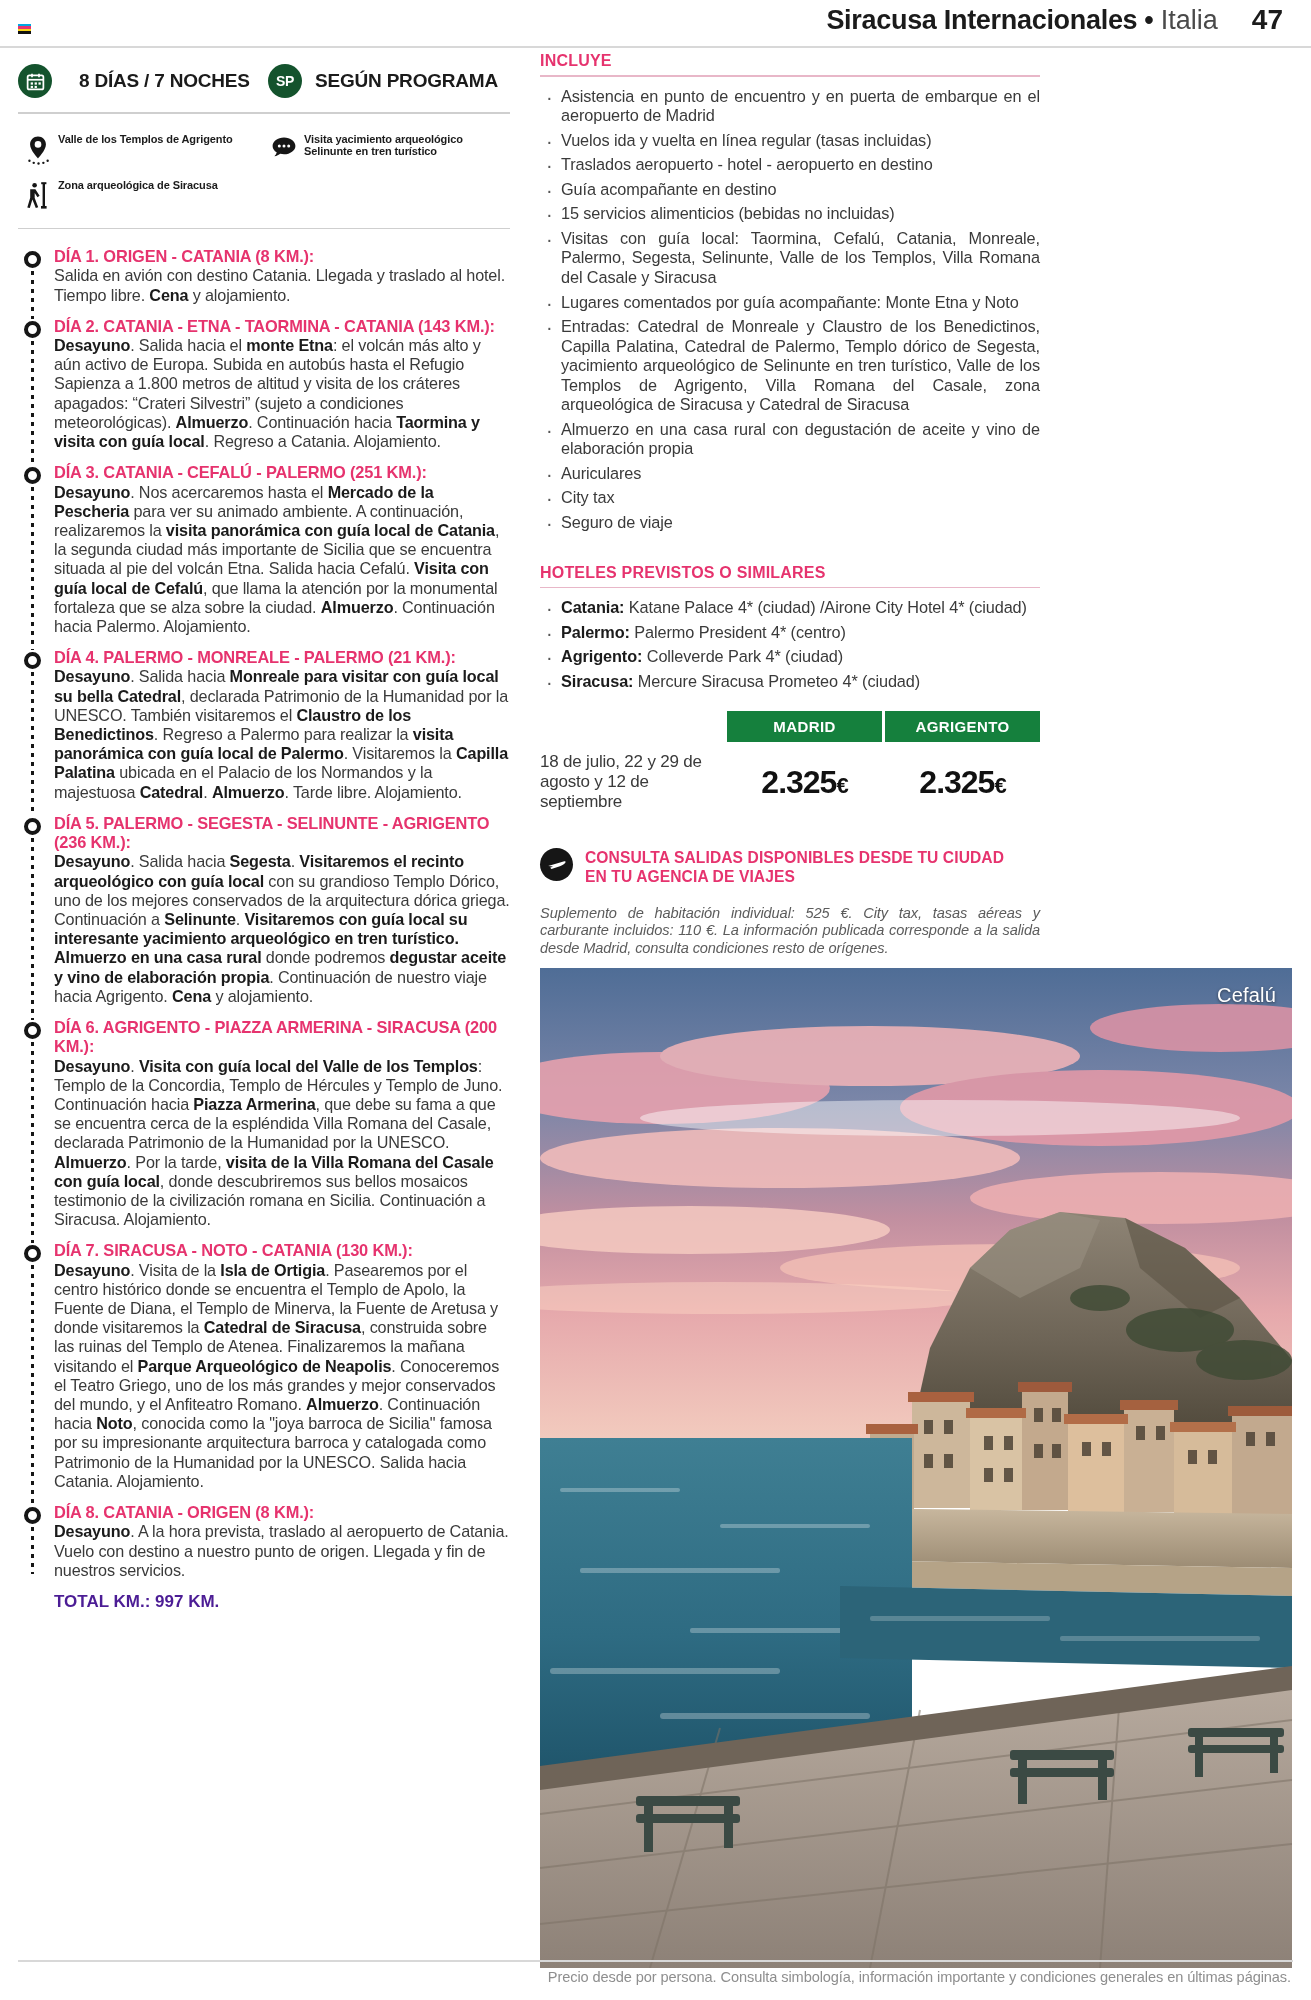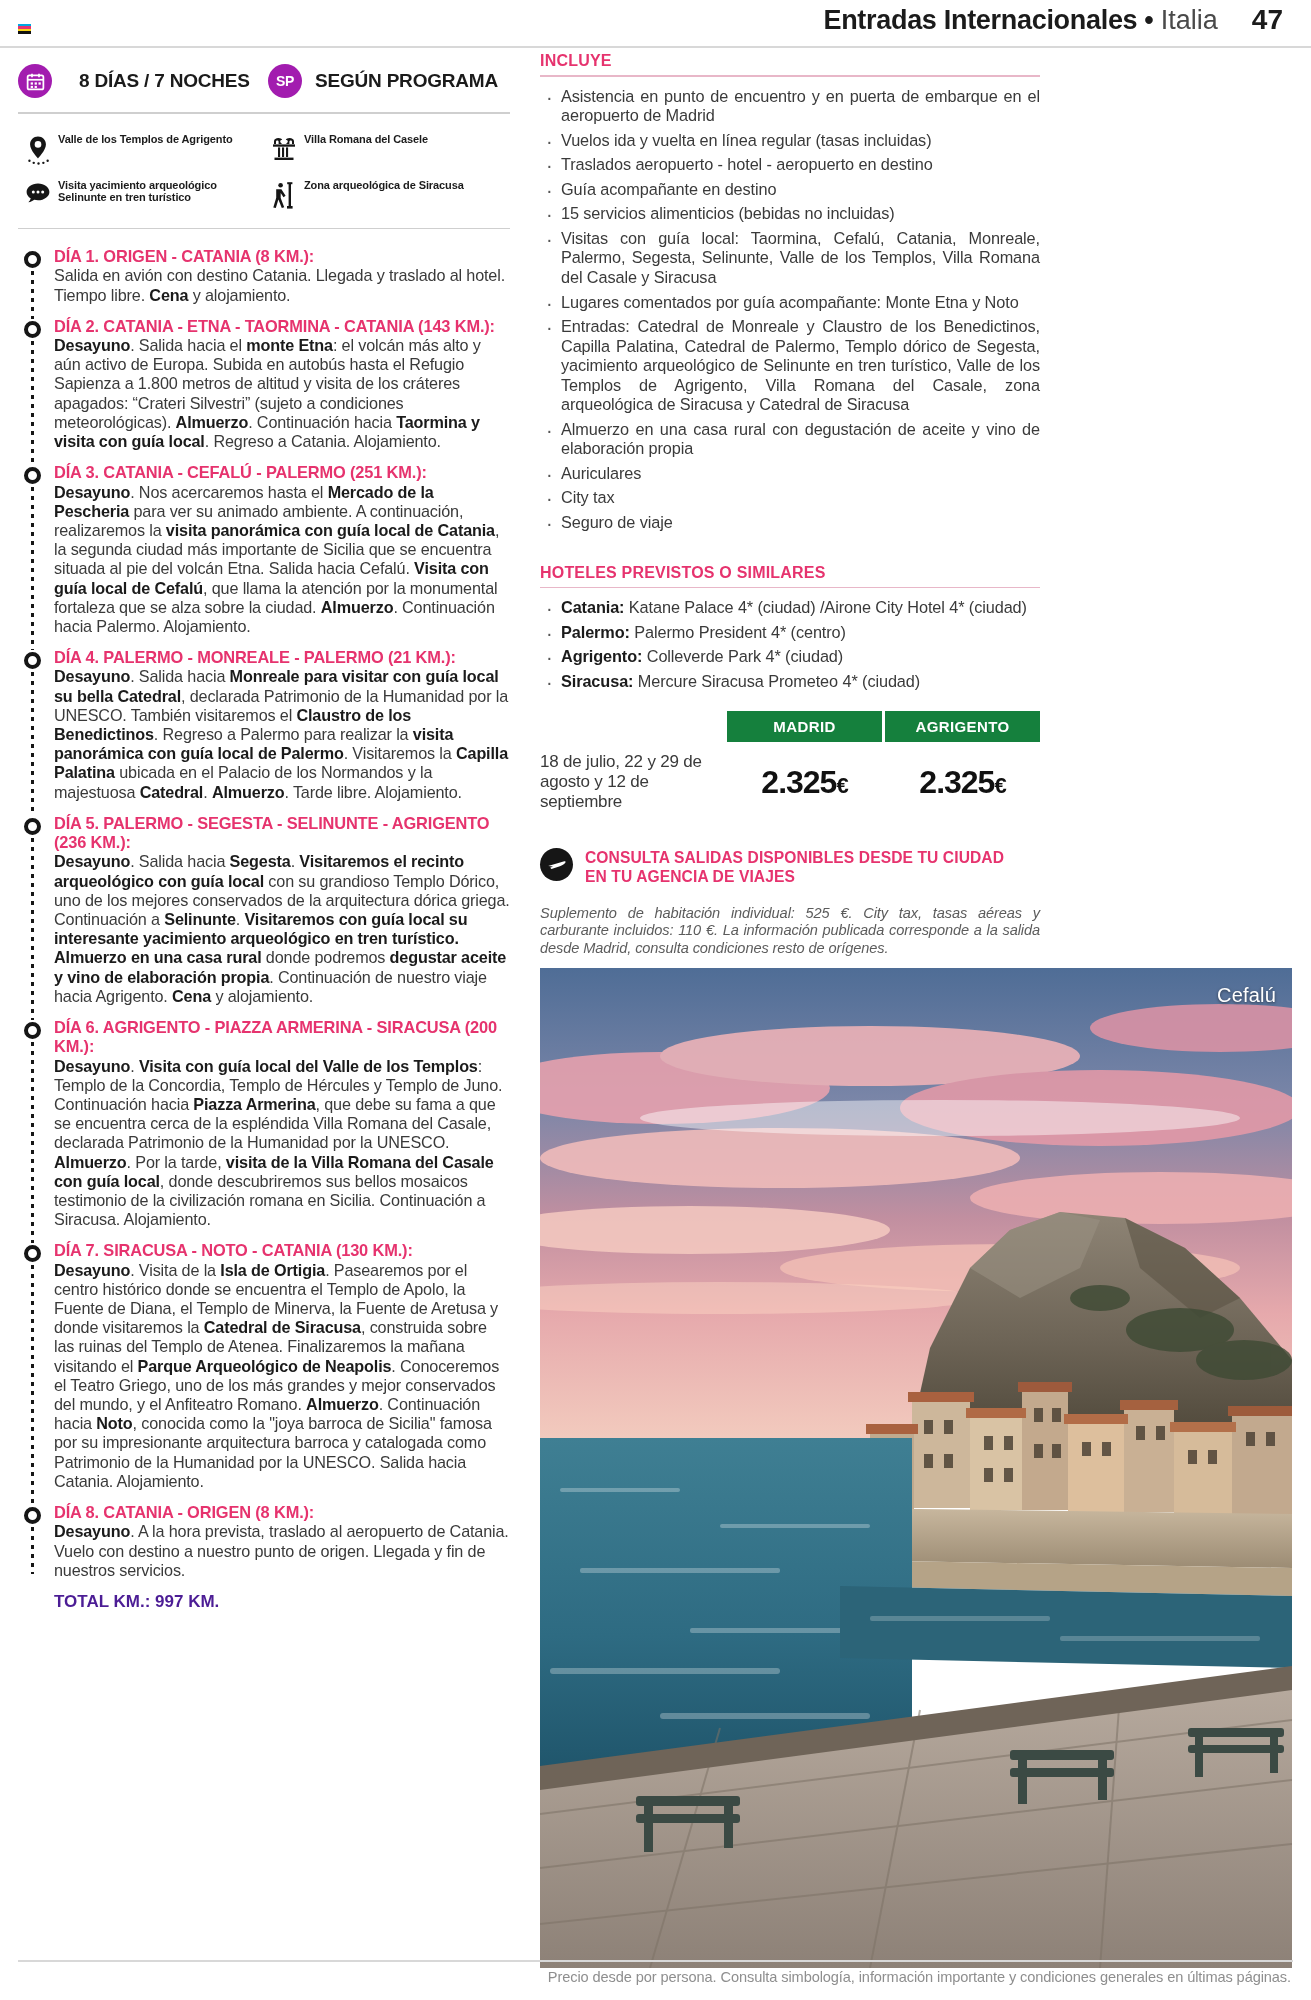--- a/index.html
+++ b/index.html
@@ -32,21 +32,21 @@
   
   .left-col  { position: absolute; left: 18px;  top: 52px;  width: 492px; }
   .right-col { position: absolute; left: 540px; top: 52px;  width: 500px; }
 
   
   .fact-row { display: flex; align-items: center; padding: 12px 0 14px 0; }
   .fact-item { display: flex; align-items: center; }
   .fact-item.first { width: 250px; gap: 14px; }
   .fact-icon {
     width: 34px; height: 34px; border-radius: 50%;
-    background: #a21caf; display: flex; align-items: center;
+    background: #14532d; display: flex; align-items: center;
     justify-content: center; flex: 0 0 34px; color: #fff;
   }
   .fact-label { font-size: 19px; font-weight: bold; color: #1b1b1b; margin-left: 13px; letter-spacing: -0.2px; }
   .thin-rule { height: 1.5px; background: #cfcfcf; width: 100%; }
 
   
   .hl-grid { display: flex; flex-wrap: wrap; padding: 12px 0 10px 0; }
   .hl-item { width: 50%; display: flex; align-items: flex-start; padding: 7px 4px 7px 0; }
   .hl-ic { width: 40px; flex: 0 0 40px; display: flex; justify-content: center; align-items: flex-start; padding-top: 2px; }
   .hl-tx { font-size: 11px; font-weight: bold; color: #1b1b1b; line-height: 1.16; letter-spacing: -0.1px; }
@@ -130,21 +130,21 @@
 
   <div class="pageheader">
     <div class="colorbar">
       <i style="background:#00a7e1"></i>
       <i style="background:#e6336e"></i>
       <i style="background:#f7d417"></i>
       <i style="background:#111111"></i>
       <i style="background:#ffffff"></i>
     </div>
     <div class="header-inner">
-      <span class="hdr-bold">Entradas Internacionales</span>
+      <span class="hdr-bold">Siracusa Internacionales</span>
       <span class="hdr-dot">•</span>
       <span class="hdr-reg">Italia</span>
       <span class="hdr-page">47</span>
     </div>
     <div class="hdr-rule"></div>
   </div>
 
   <div class="left-col">
 
     <div class="fact-row">
@@ -180,34 +180,20 @@
             <path d="M12 1.5c-4.1 0-7.4 3.3-7.4 7.4 0 5.3 7.4 13 7.4 13s7.4-7.7 7.4-13c0-4.1-3.3-7.4-7.4-7.4z" fill="#161616"></path>
             <circle cx="12" cy="8.8" r="3.1" fill="#fff"></circle>
             <circle cx="4" cy="24" r="1.1" fill="#161616"></circle>
             <circle cx="8" cy="26" r="1.1" fill="#161616"></circle>
             <circle cx="12.5" cy="26.6" r="1.1" fill="#161616"></circle>
             <circle cx="17" cy="26" r="1.1" fill="#161616"></circle>
             <circle cx="21" cy="24" r="1.1" fill="#161616"></circle>
           </svg>
         </span>
         <span class="hl-tx">Valle de los Templos de Agrigento</span>
-      </div>
-      <div class="hl-item">
-        <span class="hl-ic">
-          <svg width="28" height="28" viewBox="0 0 28 28" fill="#161616">
-            <path d="M4 6.2c0-1.8 2-3.1 4.4-3.1 1.9 0 3.3.8 3.8 1.7-1.1.1-2 .8-2 1.8 0 .8.6 1.4 1.4 1.6v.9H8.6V6.9c0-.8-.6-1.3-1.3-1.3s-1.3.5-1.3 1.3v2.2H4V6.2z"></path>
-            <path d="M24 6.2c0-1.8-2-3.1-4.4-3.1-1.9 0-3.3.8-3.8 1.7 1.1.1 2 .8 2 1.8 0 .8-.6 1.4-1.4 1.6v.9h3V6.9c0-.8.6-1.3 1.3-1.3s1.3.5 1.3 1.3v2.2H24V6.2z"></path>
-            <rect x="3" y="9.4" width="22" height="2.3"></rect>
-            <rect x="8" y="12.4" width="2.1" height="9.6"></rect>
-            <rect x="12" y="12.4" width="2.1" height="9.6"></rect>
-            <rect x="16" y="12.4" width="2.1" height="9.6"></rect>
-            <rect x="4.5" y="22.6" width="19" height="2.4"></rect>
-          </svg>
-        </span>
-        <span class="hl-tx">Villa Romana del Casele</span>
       </div>
       <div class="hl-item">
         <span class="hl-ic">
           <svg width="26" height="24" viewBox="0 0 26 24" fill="#161616">
             <path d="M13 2.4C6.7 2.4 1.6 6.2 1.6 10.9c0 2.6 1.6 4.9 4.1 6.4-.3 1.5-1.1 2.9-2.3 4 2.4-.4 4.4-1.4 5.8-2.6 1.2.3 2.5.5 3.8.5 6.3 0 11.4-3.8 11.4-8.3S19.3 2.4 13 2.4z"></path>
             <circle cx="8.3" cy="10.9" r="1.5" fill="#fff"></circle>
             <circle cx="13" cy="10.9" r="1.5" fill="#fff"></circle>
             <circle cx="17.7" cy="10.9" r="1.5" fill="#fff"></circle>
           </svg>
         </span>

